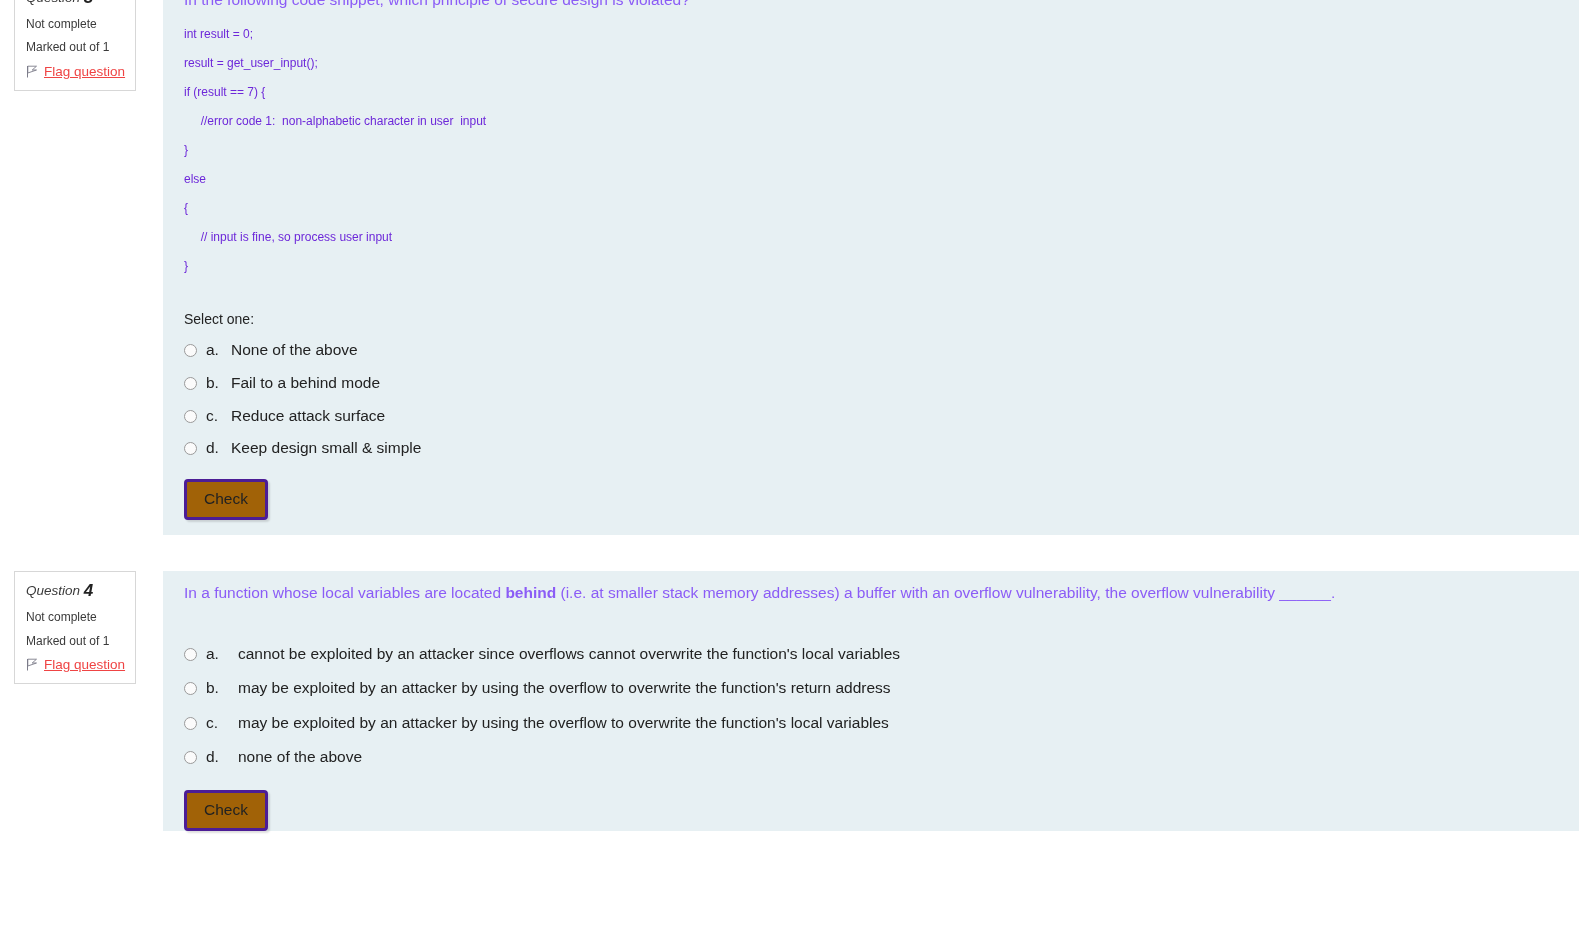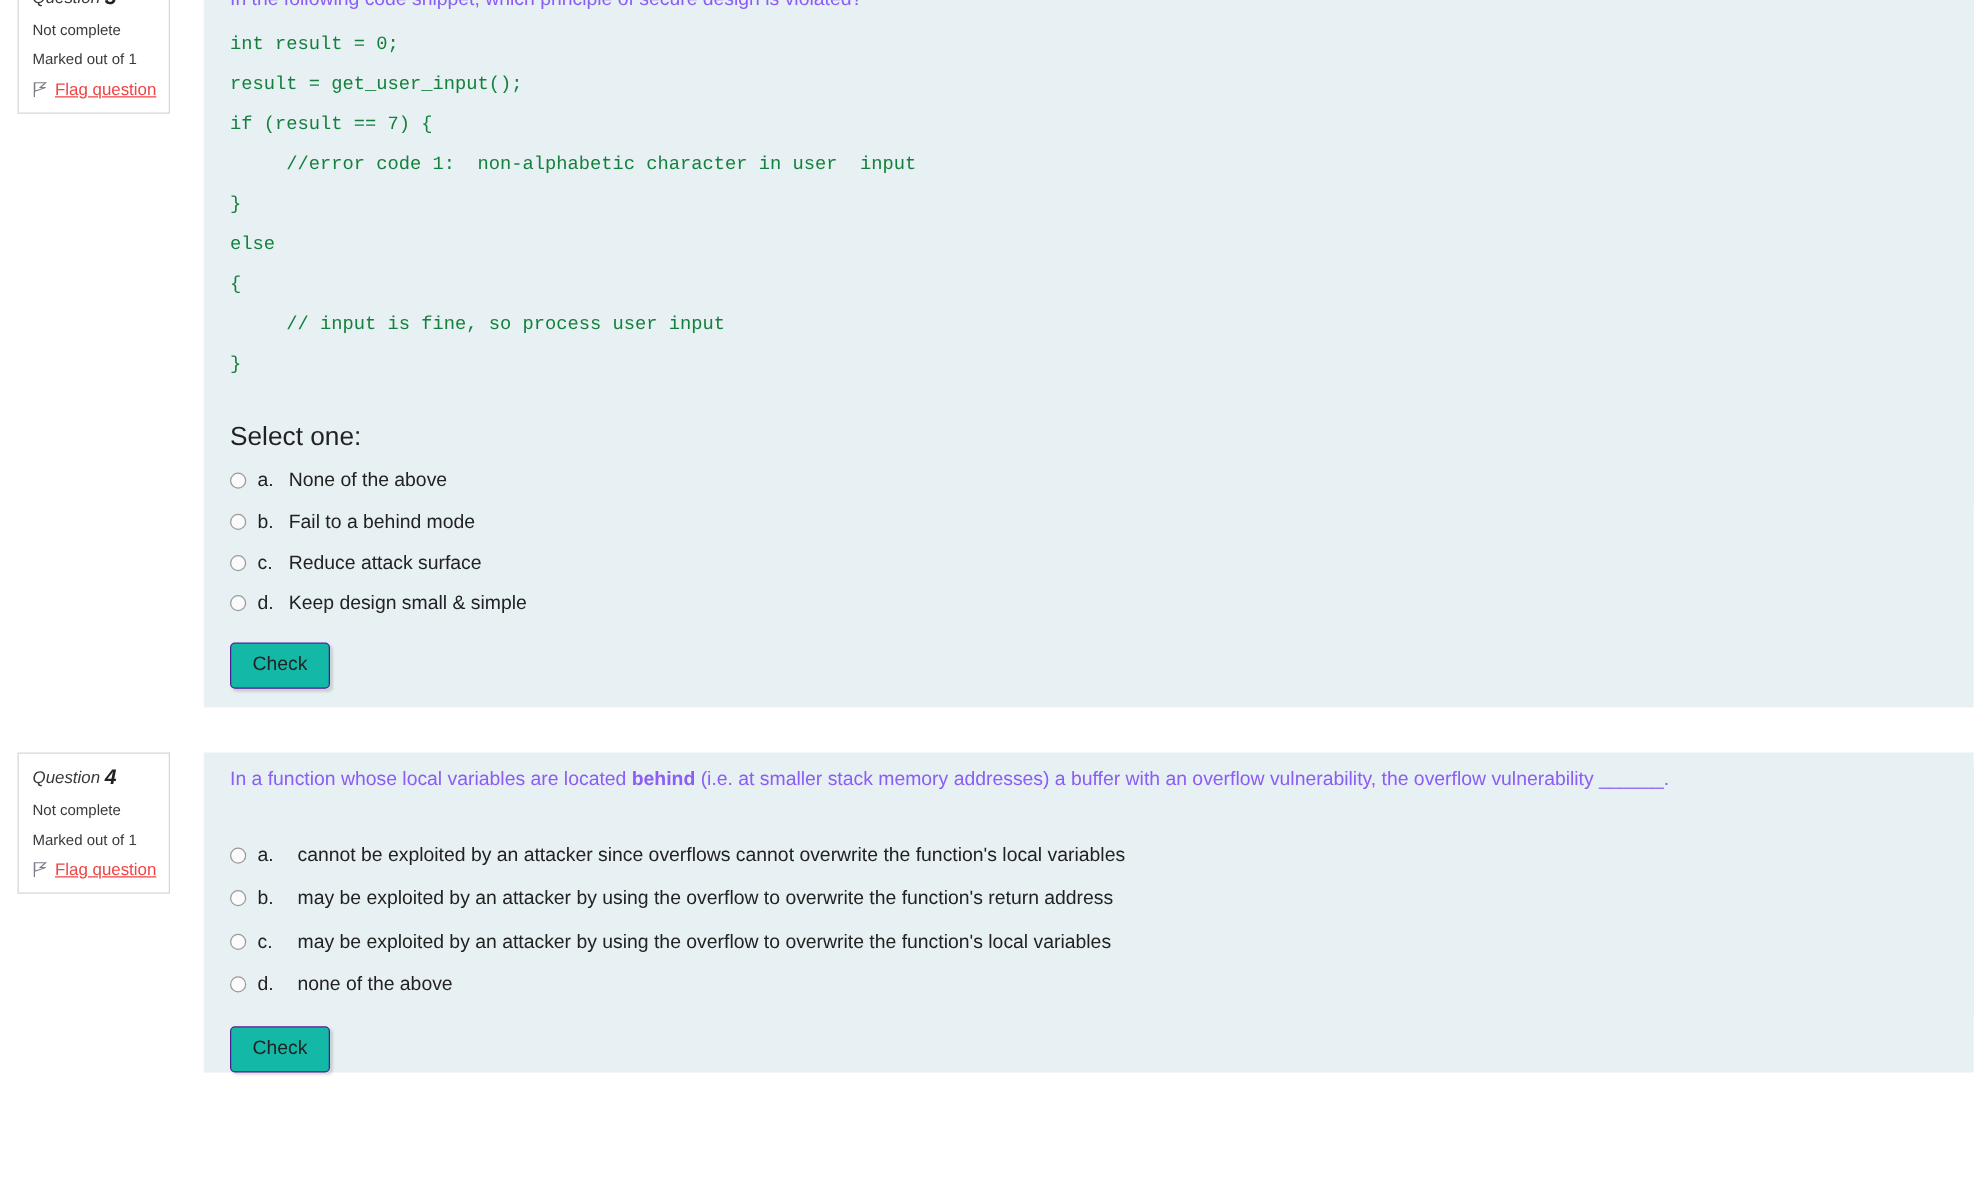--- a/index.html
+++ b/index.html
@@ -102,34 +102,34 @@
     font-size: 15.5px;
     color: #8b5cf6;
     line-height: 1.45;
     padding-top: 11px;
     padding-bottom: 2px;
   }
   .q-text b { font-weight: bold; }
 
   
   .code-block {
-    font-family: Liberation Mono, monospace;
-    font-size: 15px;
-    color: #15803d;
+    font-family: Liberation Sans, sans-serif;
+    font-size: 12px;
+    color: #6d28d9;
     line-height: 1.0;
     padding-top: 6px;
   }
   .code-line {
     white-space: pre;
     padding: 8.5px 0;
     line-height: 1.0;
   }
 
   .select-one {
-    font-size: 21px;
+    font-size: 14px;
     color: #222222;
     margin-top: 31px;
     margin-bottom: 7px;
   }
 
   
   .answers { margin: 0; padding: 0; }
   .q4-answers { margin-top: 30px; }
 
   .answer-row {
@@ -166,22 +166,22 @@
 
   
   .check-wrap { padding-top: 14px; padding-bottom: 15px; }
   .q4-block .check-wrap { padding-top: 15px; padding-bottom: 0; }
 
   .check-btn {
     display: inline-block;
     font-family: "Liberation Sans", sans-serif;
     font-size: 15.5px;
     color: #222222;
-    background: #14b8a6;
-    border: 1px solid #4c1d95;
+    background: #a16207;
+    border: 3px solid #4c1d95;
     border-radius: 4px;
     padding: 9px 17px 10px 17px;
     box-shadow: 2px 2px 2px rgba(0,0,0,0.13);
     cursor: pointer;
     line-height: 1.05;
   }
 </style>
 </head>
 <body>
 

